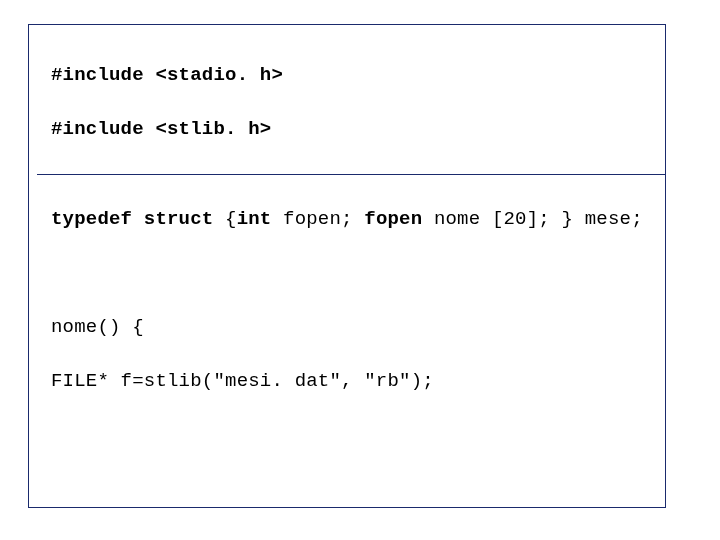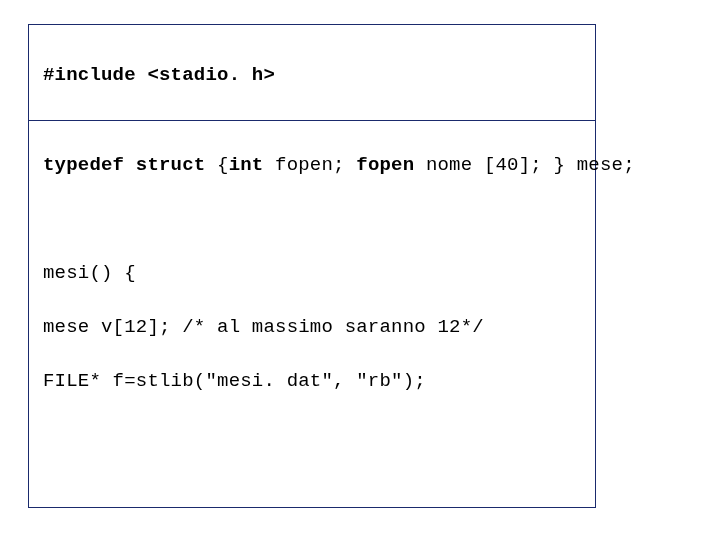--- a/index.html
+++ b/index.html
@@ -7,24 +7,24 @@
     padding: 0;
     width: 720px;
     height: 540px;
     background: #ffffff;
     font-family: "Courier New", Courier, monospace;
   }
   .frame {
     position: absolute;
     left: 28px;
     top: 24px;
-    width: 568px;
+    width: 638px;
     height: 484px;
     border: 1px solid #1a2a6c;
-    padding: 10px 14px 10px 14px;
+    padding: 10px 14px 10px 22px;
     box-sizing: border-box;
   }
   .code {
     font-size: 19px;
     line-height: 1.42;
     color: #000;
     white-space: pre;
     letter-spacing: 0.2px;
   }
   .line { display: block; }
@@ -34,25 +34,25 @@
     border-top: 1px solid #1a2a6c;
     margin: 4px -14px 4px -14px;
   }
 </style>
 </head>
 <body>
 
 <div class="frame">
   <div class="code">
 <span class="line"><span class="b">#include &lt;stadio. h&gt;</span></span>
+<span class="line"><span class="b">#include &lt;stlib. h&gt;</span></span>
 <hr class="divider">
-<span class="line"><span class="b">typedef struct </span><span>{</span><span class="b">int</span><span> fopen; </span><span class="b">fopen</span><span> nome [40]; } mese;</span></span>
+<span class="line"><span class="b">typedef struct </span><span>{</span><span class="b">int</span><span> fopen; </span><span class="b">fopen</span><span> nome [20]; } mese;</span></span>
 <span class="line"> </span>
-<span class="line"><span>mesi() {</span></span>
-<span class="line"><span>mese v[12]; /* al massimo saranno 12*/</span></span>
+<span class="line"><span>nome() {</span></span>
 <span class="line"><span>FILE* f=stlib</span><span>("mesi. dat", "rb");</span></span>
 <span class="line"> </span>
 
 
 
 
 
 
 
 

